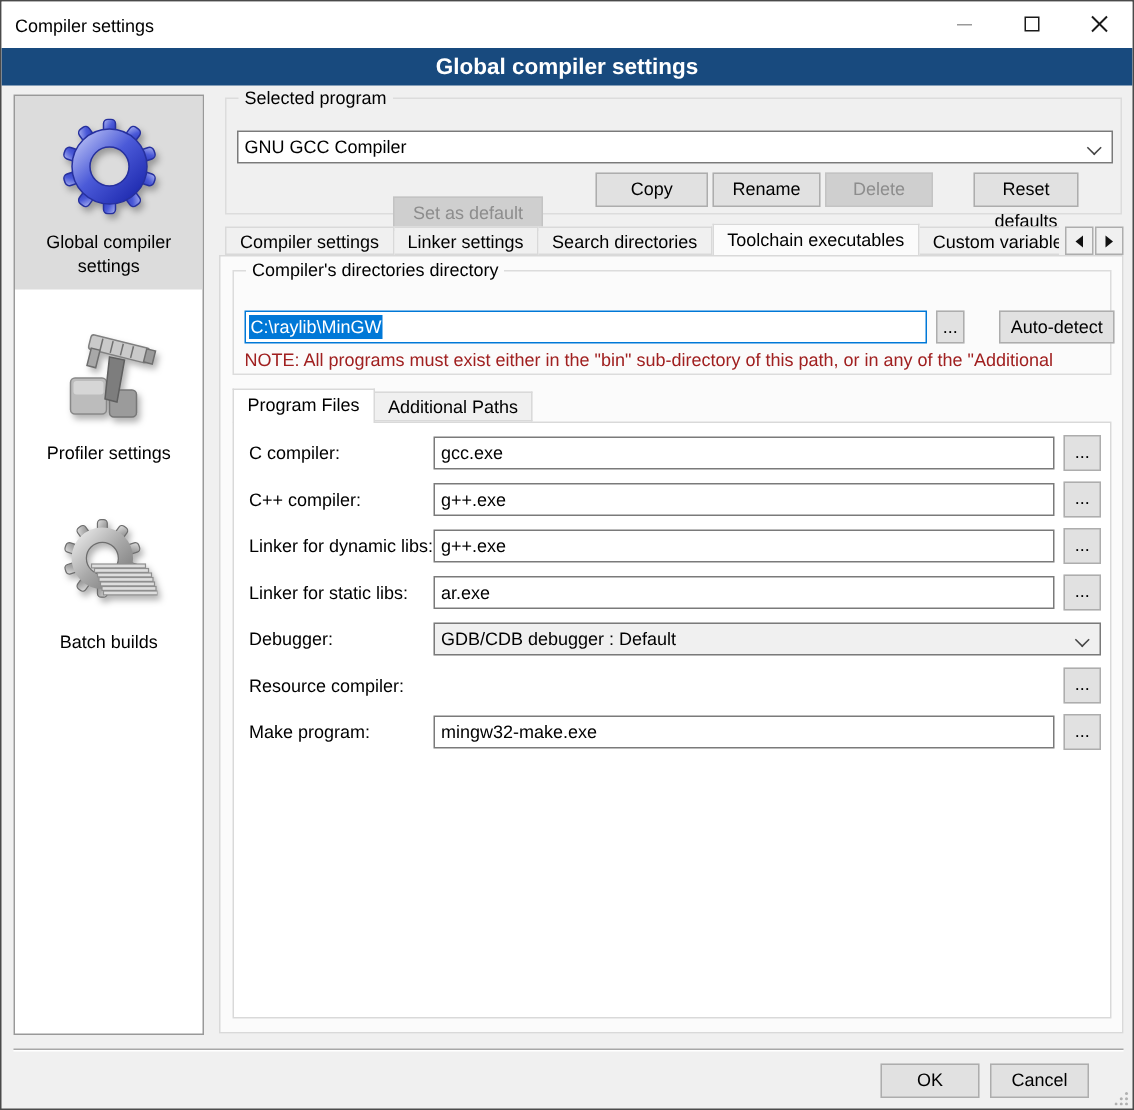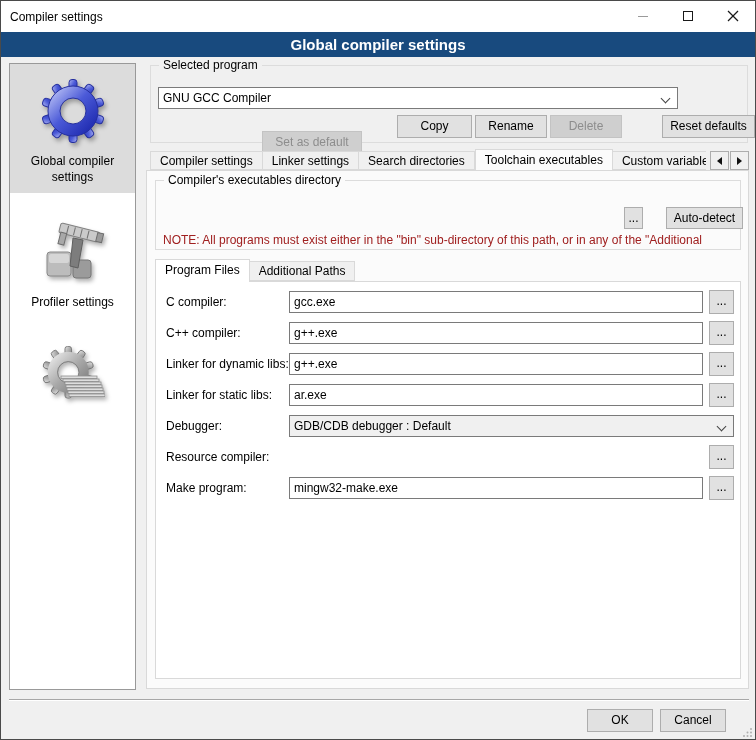--- a/index.html
+++ b/index.html
@@ -33,30 +33,30 @@
   .side-item + .side-item { margin-top:12px; }
 
   
   .groupbox { position:absolute; border:1px solid #dcdcdc; }
   .group-label { position:absolute; top:-8px; left:8px; background:#f0f0f0; padding:0 4px; font-size:12px; }
   .grp-compiler { left:149px; top:64px; width:598px; height:78px; }
   .combo { position:absolute; background:#fff; border:1px solid #7a7a7a; display:flex;
            align-items:center; padding-left:4px; cursor:default; }
   .combo .chev { position:absolute; right:8px; top:7px; width:7px; height:7px;
                  border-right:1.5px solid #444; border-bottom:1.5px solid #444; transform:rotate(45deg); }
-  .combo-main { left:7px; top:21px; width:520px; height:22px; }
+  .combo-main { left:7px; top:21px; width:584px; height:22px; }
   .btn { position:absolute; height:23px; background:#e1e1e1; border:1px solid #adadad;
          font-size:12px; text-align:center; line-height:21px; cursor:default;
          font-family:"Liberation Sans", sans-serif; }
   .btn.disabled { background:#cfcfcf; border-color:#c3c3c3; color:#8d8d8d; }
   .b-setdef { left:111px; top:49px; width:100px;margin-top:16px; }
   .b-copy   { left:246px; top:49px; width:75px; }
   .b-rename { left:324px; top:49px; width:72px; }
   .b-delete { left:399px; top:49px; width:72px; }
-  .b-reset  { left:498px; top:49px; width:93px;margin-left:13px; }
+  .b-reset  { left:498px; top:49px; width:70px; }
 
   
   .tabstrip { position:absolute; left:149px; top:148px; width:556px; height:21px;
               display:flex; overflow:hidden; }
   .tab { height:19px; margin-top:2px; background:#f0f0f0; border:1px solid #d9d9d9; border-left:none;
          padding:0 9px; line-height:18px; font-size:12px; white-space:nowrap; cursor:default; }
   .tab:first-child { border-left:1px solid #d9d9d9; }
   .tab.active { height:23px; margin-top:0; background:#fbfbfb; border:1px solid #d9d9d9;
                 border-bottom:none; line-height:21px; position:relative; z-index:3; }
   .tab-arrow { position:absolute; top:150px; width:19px; height:19px; background:#f0f0f0;
@@ -210,20 +210,21 @@
             <rect x="20" y="30" width="36" height="2.6"></rect>
             <rect x="22" y="33" width="36" height="2.6"></rect>
             <rect x="24" y="36" width="36" height="2.6"></rect>
             <rect x="25" y="39" width="36" height="2.6"></rect>
             <rect x="26" y="42" width="36" height="2.6"></rect>
             <rect x="27" y="45" width="36" height="2.6"></rect>
             <rect x="28" y="48" width="36" height="2.6"></rect>
           </g>
         </svg>
       </div>
+      <div class="side-label">Batch builds</div>
     </div>
   </div>
 
   <div class="groupbox grp-compiler">
     <span class="group-label">Selected program</span>
     <div class="combo combo-main">
       <span>GNU GCC Compiler</span>
       <span class="chev"></span>
     </div>
     <div class="btn disabled b-setdef">Set as default</div>
@@ -244,21 +245,24 @@
   <div class="tab-arrow ta-left">
       <span class="tri-l"></span>
     </div>
   <div class="tab-arrow ta-right">
       <span class="tri-r"></span>
     </div>
 
   <div class="page">
 
     <div class="groupbox grp-install">
-      <span class="group-label">Compiler's executables directory</span>
+      <span class="group-label">Compiler's directories directory</span>
+      <div class="path-input">
+        <span class="sel-text">C:\raylib\MinGW</span>
+      </div>
       <div class="btn b-browse-path">...</div>
       <div class="btn b-autodetect">Auto-detect</div>
       <div class="note">NOTE: All programs must exist either in the "bin" sub-directory of this path, or in any of the "Additional</div>
     </div>
 
     <div class="subtabstrip">
       <div class="subtab active">Program Files</div>
       <div class="subtab">Additional Paths</div>
     </div>
 

